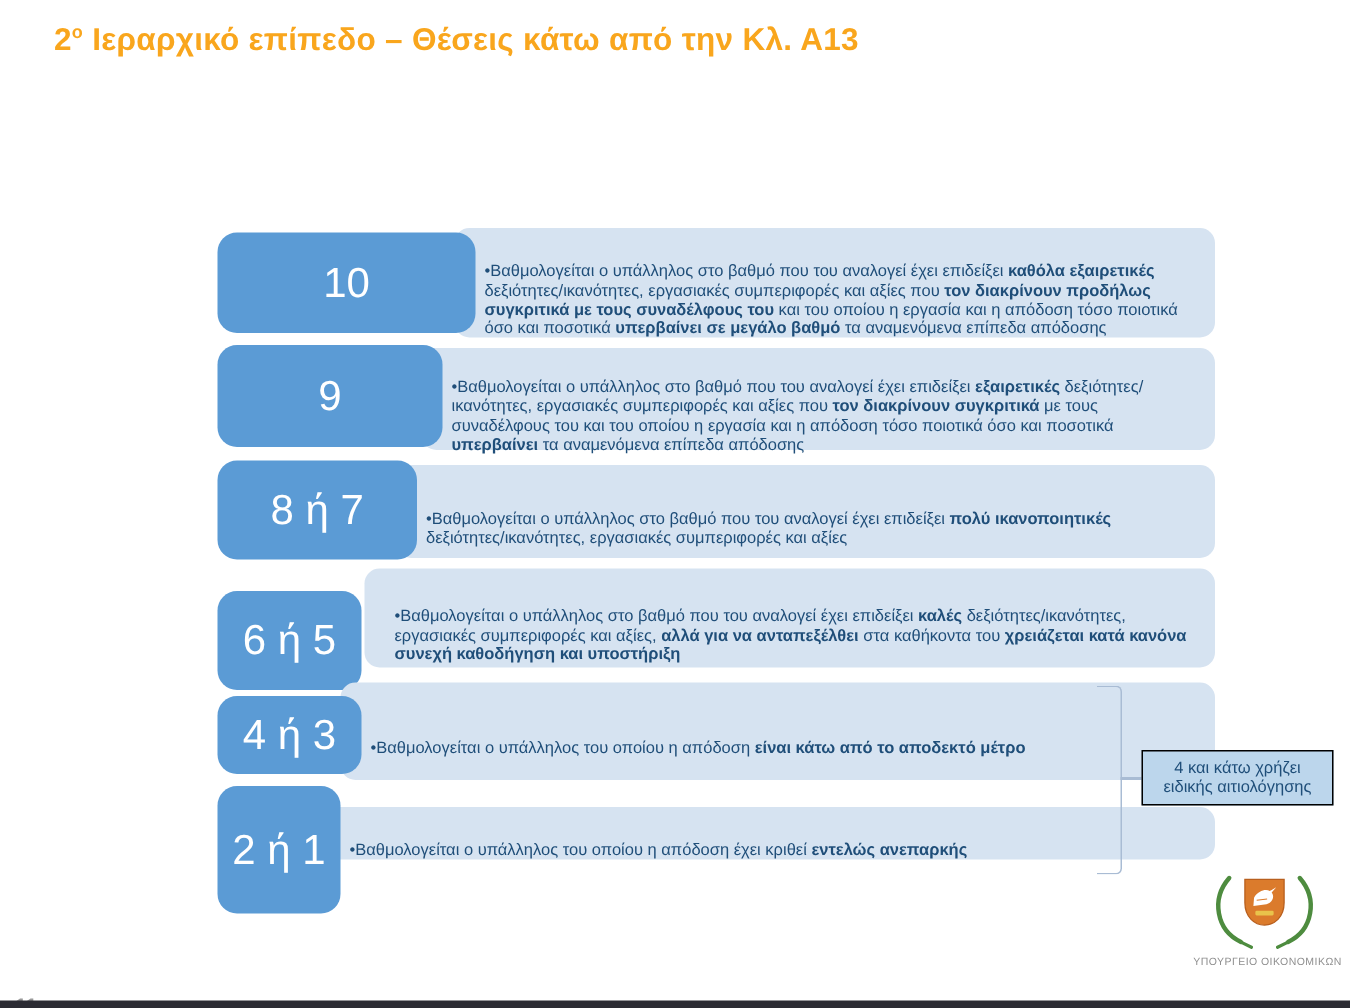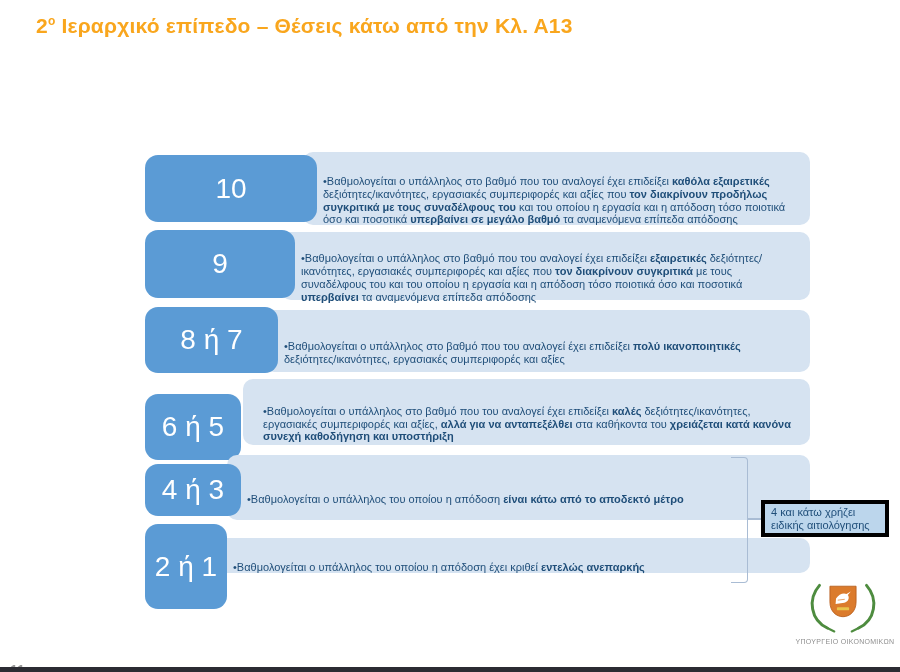--- a/index.html
+++ b/index.html
@@ -31,22 +31,22 @@
   .r5 .panel{left:227px; top:455px; width:583px; height:65px;}
   .r5 .scorebox{top:452px; width:96px; height:52px;margin-top:12px;}
   .r6 .panel{left:213px; top:538px; width:597px; height:35px;}
   .r6 .scorebox{top:524px; width:82px; height:85px;}
 
   
   .bracket{position:absolute; left:731px; top:457px; width:16px; height:124px;
            border:1.5px solid #A9BCD4; border-left:none; border-radius:0 4px 4px 0;}
   .bracket-connector{position:absolute; left:747px; top:518px; width:15px; height:2px; background:#A9BCD4;}
   .note-box{position:absolute; left:761px; top:500px; width:128px; height:37px; background:#BCD6EC;
-            border:4px solid #000000; color:#1F4E79; font-size:11px; line-height:13px;
-            display:flex; align-items:center; justify-content:center; padding:2px 6px; box-sizing:border-box;}
+            border:1px solid #000000; color:#1F4E79; font-size:11px; line-height:13px;
+            display:flex; align-items:center; justify-content:center; text-align:center; padding:2px 6px; box-sizing:border-box;}
 
   
   .footer-bar{position:absolute; left:92px; top:611px; width:633px; height:34px; background:#F7A62F;
               color:#2B579A; font-size:17px; font-weight:bold; display:flex; align-items:center; justify-content:center;}
 
   
   .page-num{position:absolute; left:10px; top:634px; font-size:14px; font-weight:600; color:#9A9A9A;margin-top:28px;}
   .bottom-strip{position:absolute; left:0; top:667px; width:900px; height:5px; background:#2B2B33;}
   .logo{position:absolute; left:799px; top:581px; width:88px; height:54px;}
   .logo-caption{position:absolute; left:786px; top:638px; width:118px; text-align:center;

